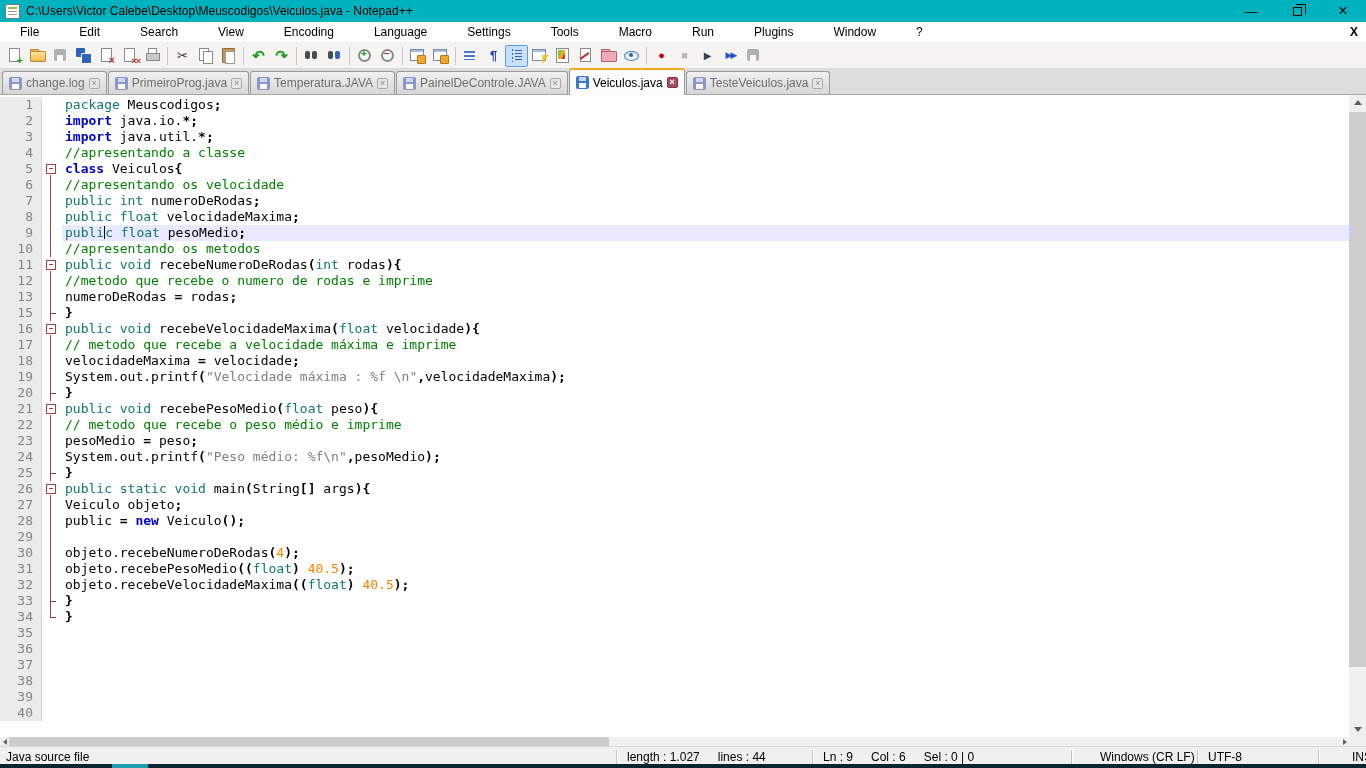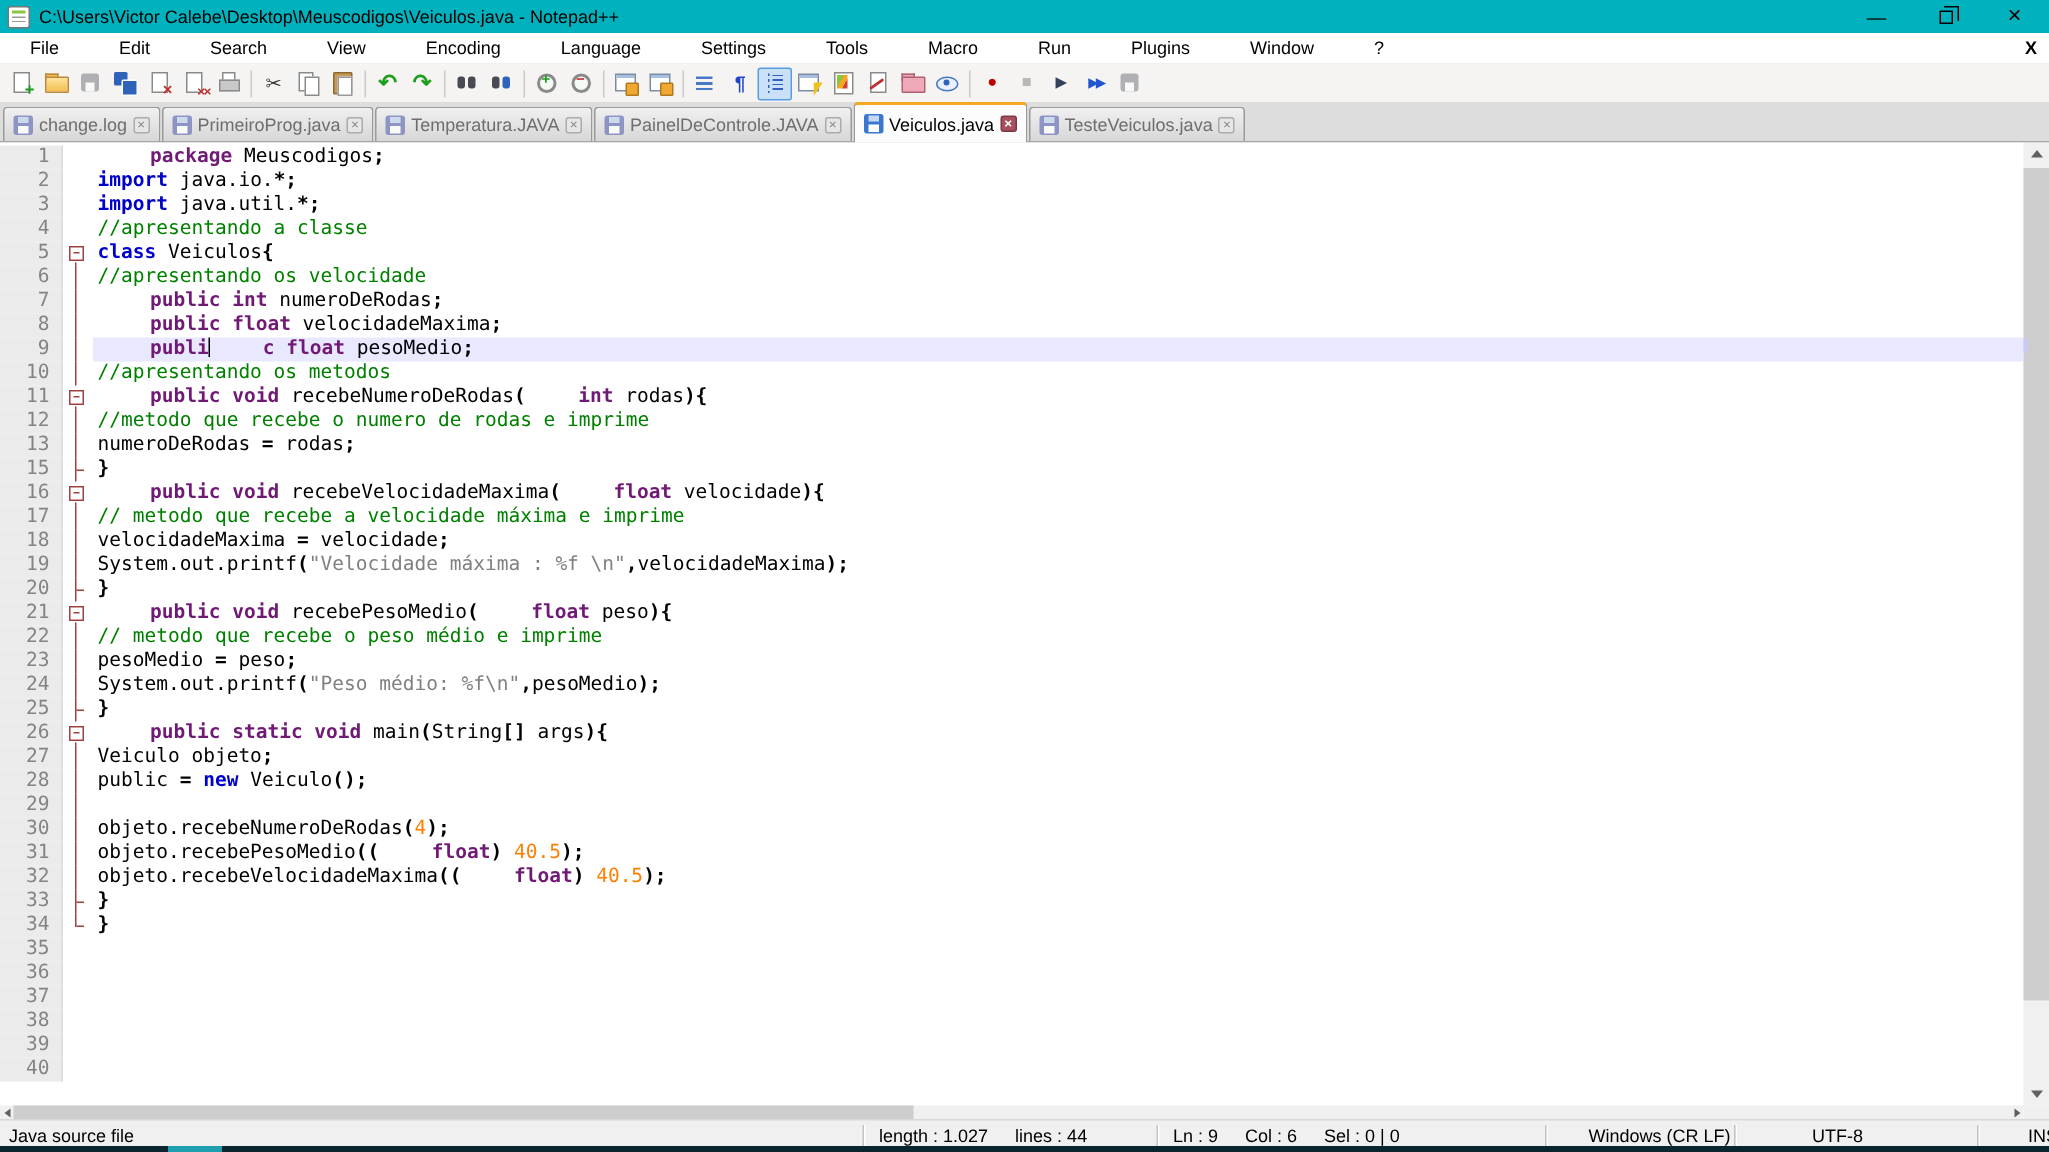--- a/index.html
+++ b/index.html
@@ -84,21 +84,21 @@
   .tab-x { font-size:9px; line-height:9px; color:#8a8a8a; border:1px solid #ABABAB; background:#E6E6E6; width:11px; height:11px; text-align:center; border-radius:2px; flex:none; }
   .tab.active .tab-x { background:#A94E5E; color:#fff; border-color:#7E3644; font-weight:bold; }
 
   
   .editor { position:absolute; top:95px; left:0; right:17px; bottom:31px; background:#fff; overflow:hidden; font-family:"DejaVu Sans Mono","Liberation Mono",monospace; font-size:13px; padding-top:2px; }
   .line { display:flex; height:16px; line-height:16px; white-space:pre; }
   .ln { width:42px; flex:none; text-align:right; padding-right:8px; background:#EBEBEB; color:#848484; border-right:1px solid #DADADA; }
   .fold { width:20px; flex:none; position:relative; }
   .code { flex:1; padding-left:3px; color:#000; }
   .line.cur .code { background:#E8E8FF; }
-  .c-kw  { color:#701a75; font-weight:bold;margin-left:35px; }
+  .c-kw  { color:#0f766e; font-weight:normal; }
   .c-kw2 { color:#0000CC; font-weight:bold; }
   .c-com { color:#008000; }
   .c-str { color:#808080; }
   .c-num { color:#FF8000; }
   .c-op  { color:#000; font-weight:bold; }
   .c-id  { color:#000; }
   .caret { display:inline-block; width:0; border-left:1px solid #000; height:13px; vertical-align:-2px; }
   .fold i { position:absolute; }
   .fbox { left:4px; top:3px; width:10px; height:10px; border:1px solid #A04040; background:#fff; }
   .fbox::before { content:""; position:absolute; left:2px; top:3px; width:4px; height:1px; background:#A04040; }
@@ -123,21 +123,21 @@
   .har.left { left:0; } .har.right { right:0; }
   .tri-left { width:0; height:0; border-top:3px solid transparent; border-bottom:3px solid transparent; border-right:4px solid #606060; }
   .tri-right { width:0; height:0; border-top:3px solid transparent; border-bottom:3px solid transparent; border-left:4px solid #606060; }
   .scorner { position:absolute; right:0; bottom:22px; width:17px; height:9px; background:#F0F0F0; }
 
   
   .statusbar { position:absolute; left:0; right:0; bottom:4px; height:18px; background:#F0F0F0; border-top:1px solid #D8D8D8; display:flex; align-items:flex-end; font-size:12px; color:#000; white-space:pre; }
   .sb-doctype { flex:1; padding-left:6px; }
   .sb-sep { width:0; height:14px; border-left:1px solid #C4C4C4; box-shadow:1px 0 0 #FFF; }
   .sb-seg { padding:0 10px; display:flex; gap:18px; }
-  .sb-length { width:195px; } .sb-pos { width:258px; } .sb-eol { width:125px;padding-left:28px; } .sb-enc { width:120px;margin-left:41px; } .sb-ins { width:47px;padding-left:33px; }
+  .sb-length { width:195px; } .sb-pos { width:258px; } .sb-eol { width:125px;padding-left:28px; } .sb-enc { width:120px; } .sb-ins { width:47px;padding-left:33px; }
 
   
   .taskstrip { position:absolute; left:0; right:0; bottom:0; height:4px; background:#0B2530; }
   .taskaccent { position:absolute; left:112px; bottom:0; width:36px; height:4px; background:#1E9FB0; }
 </style>
 </head>
 <body>
 
 <div class="titlebar">
   <span class="npp-icon"></span>

